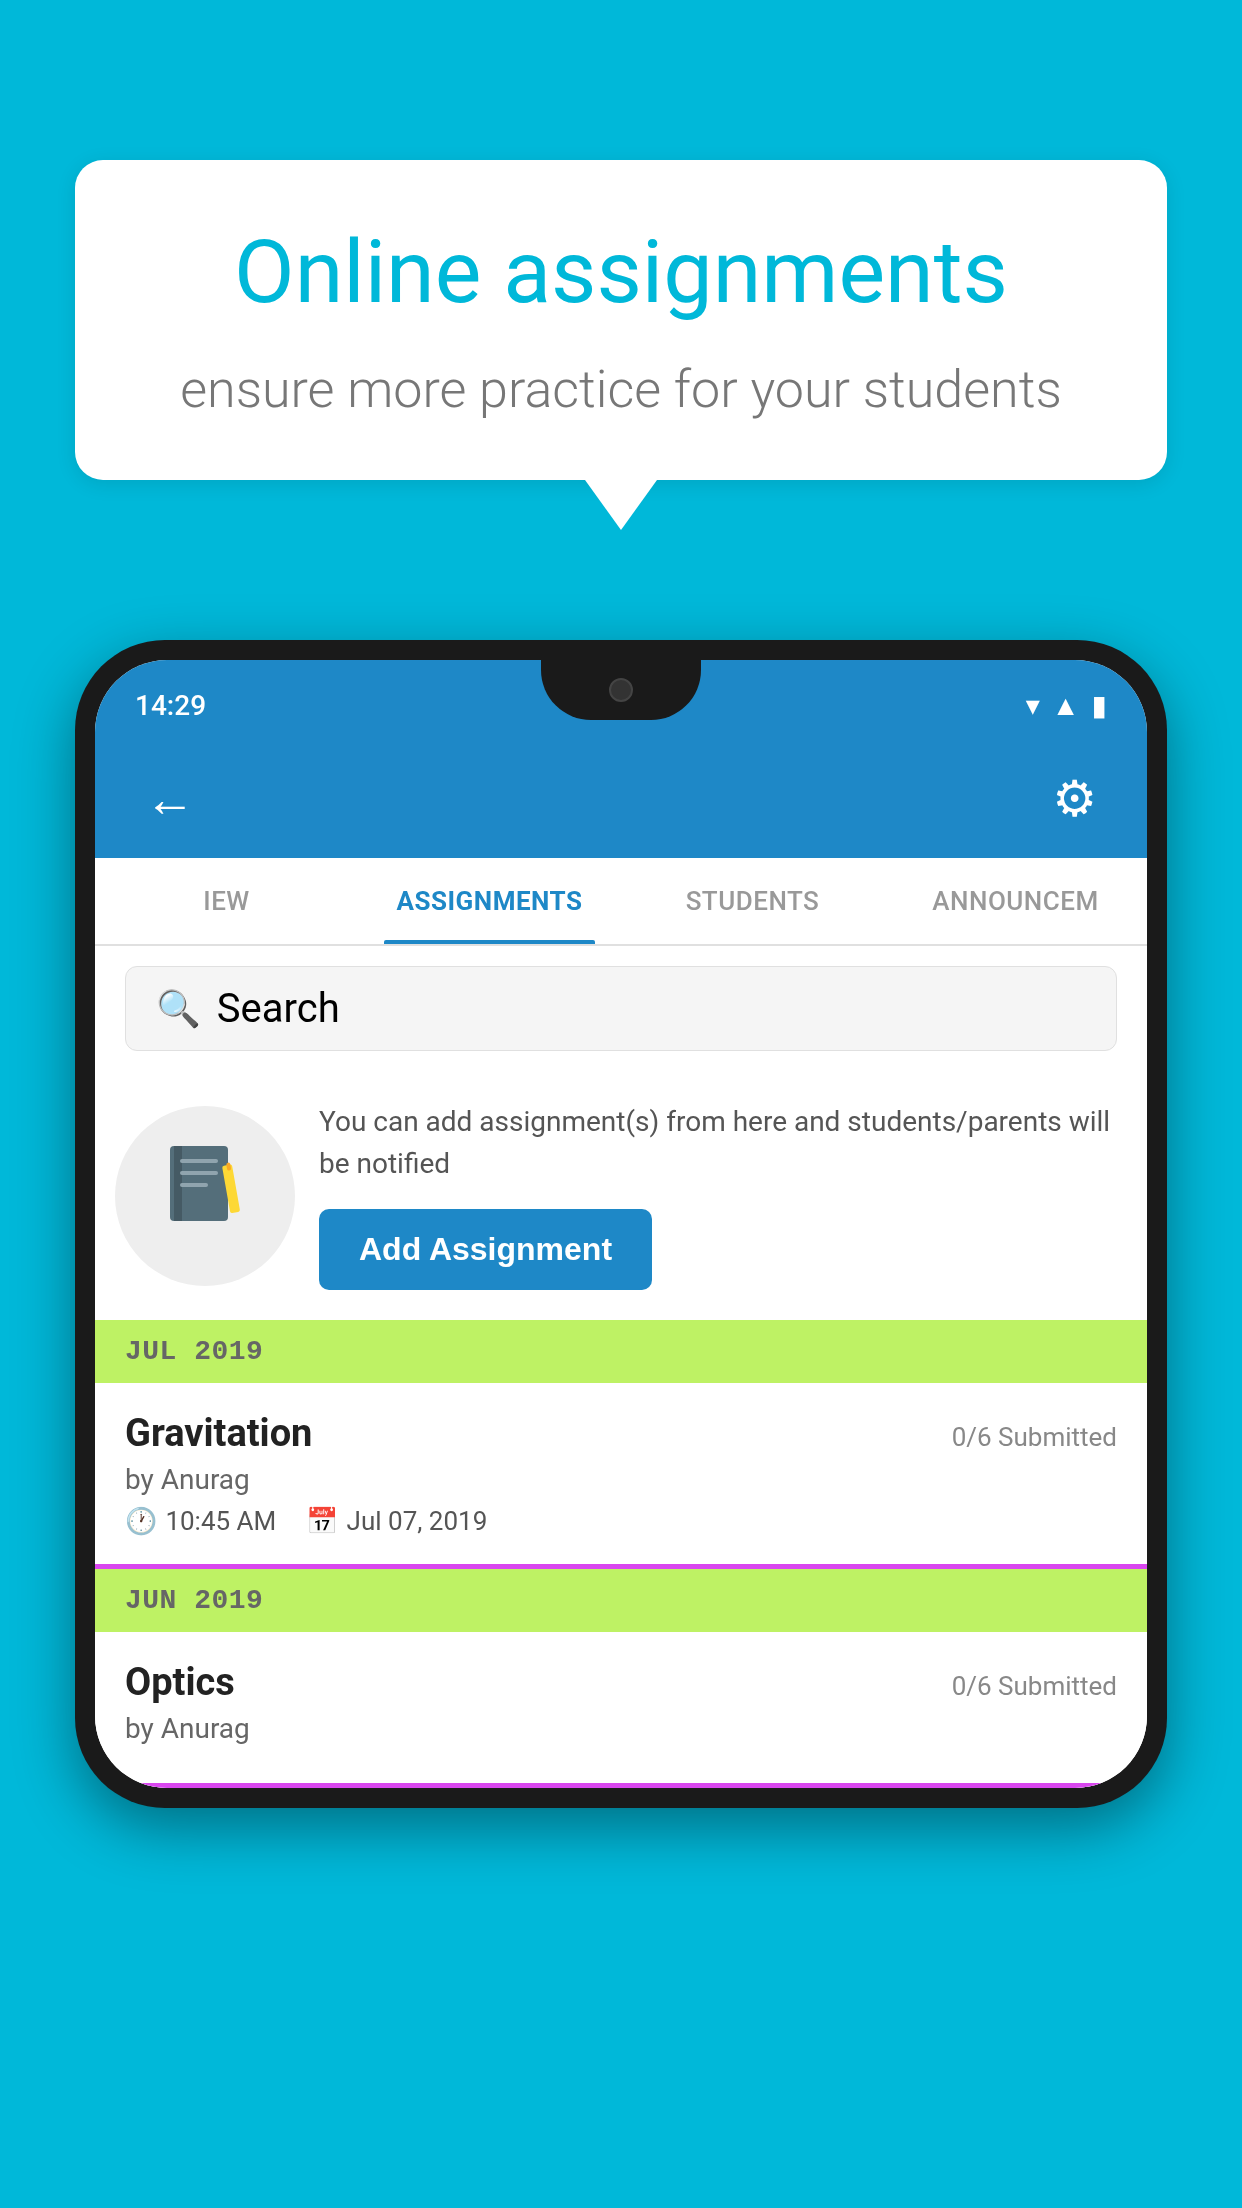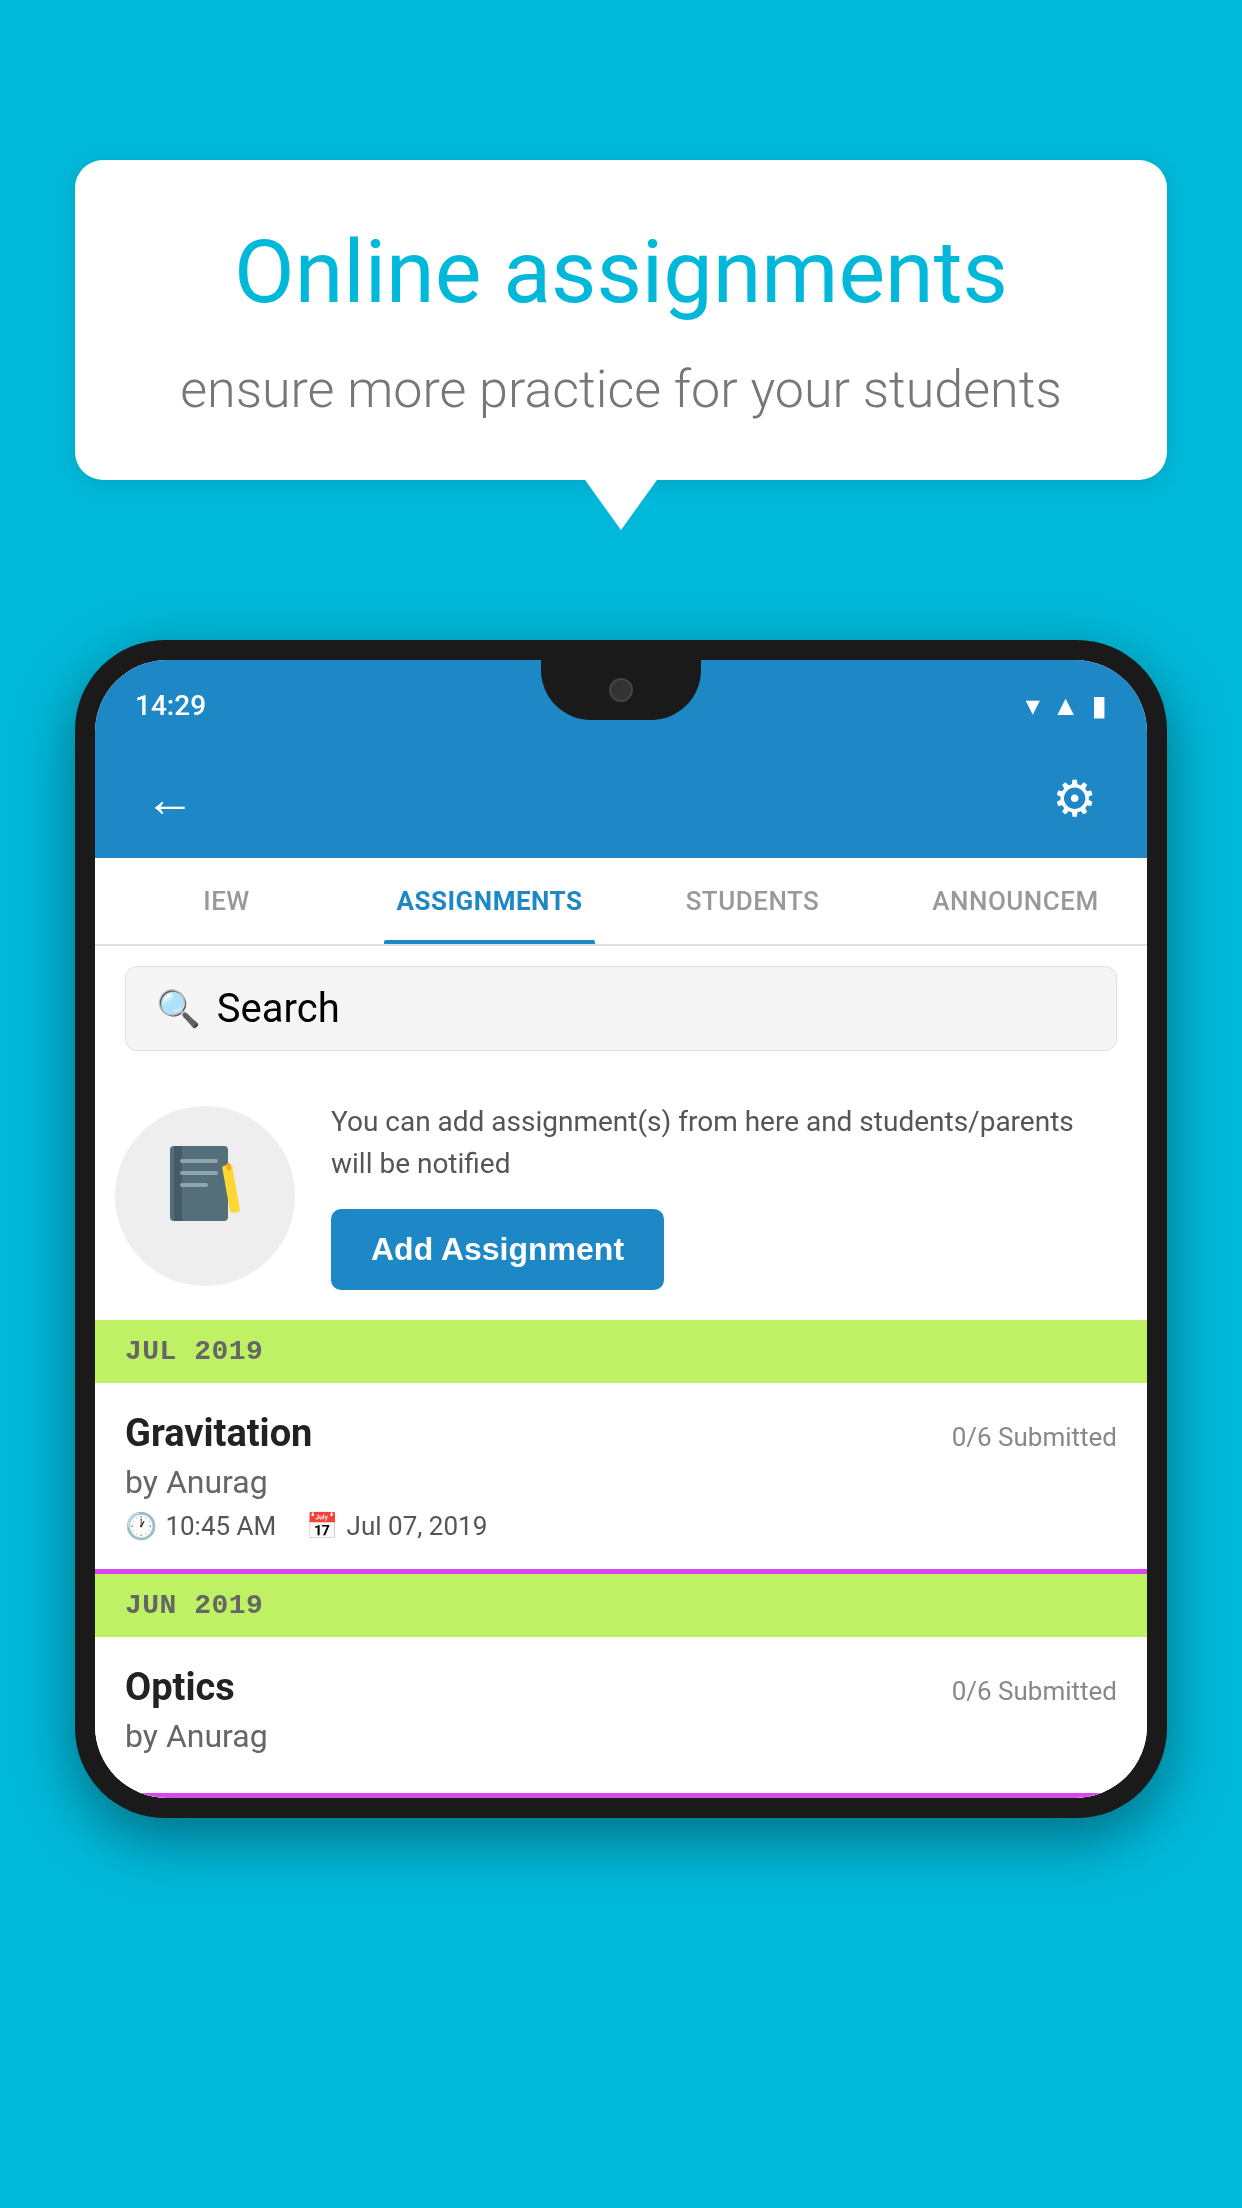--- a/index.html
+++ b/index.html
@@ -228,21 +228,21 @@
       font-size: 40px;
       color: #000000;
     }
 
     
     .promo-card {
       background: white;
       padding: 30px 30px 30px 20px;
       display: flex;
       align-items: center;
-      gap: 36px;
+      gap: 24px;
     }
 
     .promo-icon-circle {
       width: 180px;
       height: 180px;
       min-width: 180px;
       background: #eeeeee;
       border-radius: 50%;
       display: flex;
       align-items: center;
@@ -305,21 +305,21 @@
       font-weight: 700;
       color: #222;
     }
 
     .assignment-submitted {
       font-size: 26px;
       color: #888;
     }
 
     .assignment-by {
-      font-size: 32px;
+      font-size: 28px;
       color: #666;
       margin-bottom: 10px;
     }
 
     .assignment-meta {
       display: flex;
       gap: 30px;
       font-size: 26px;
       color: #555;
     }

